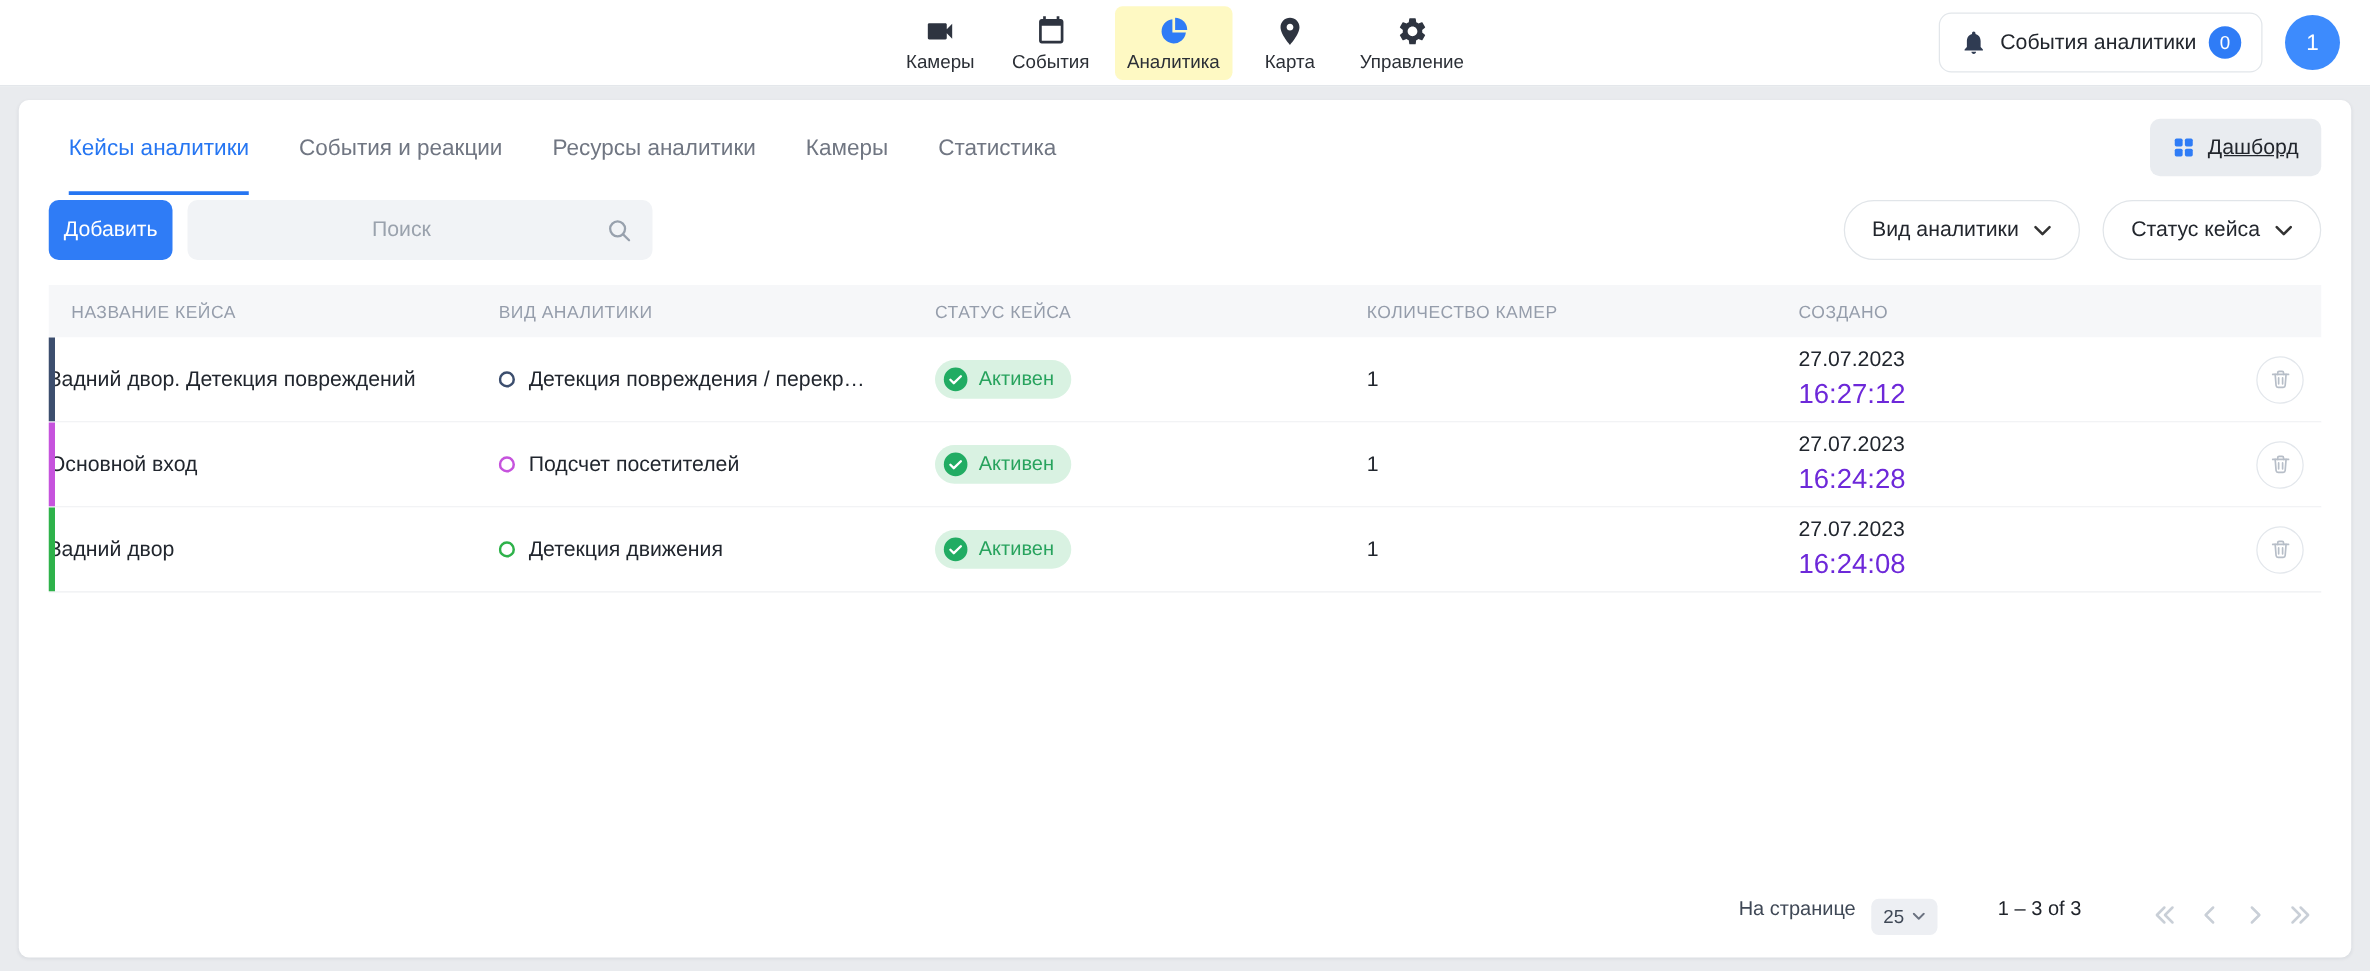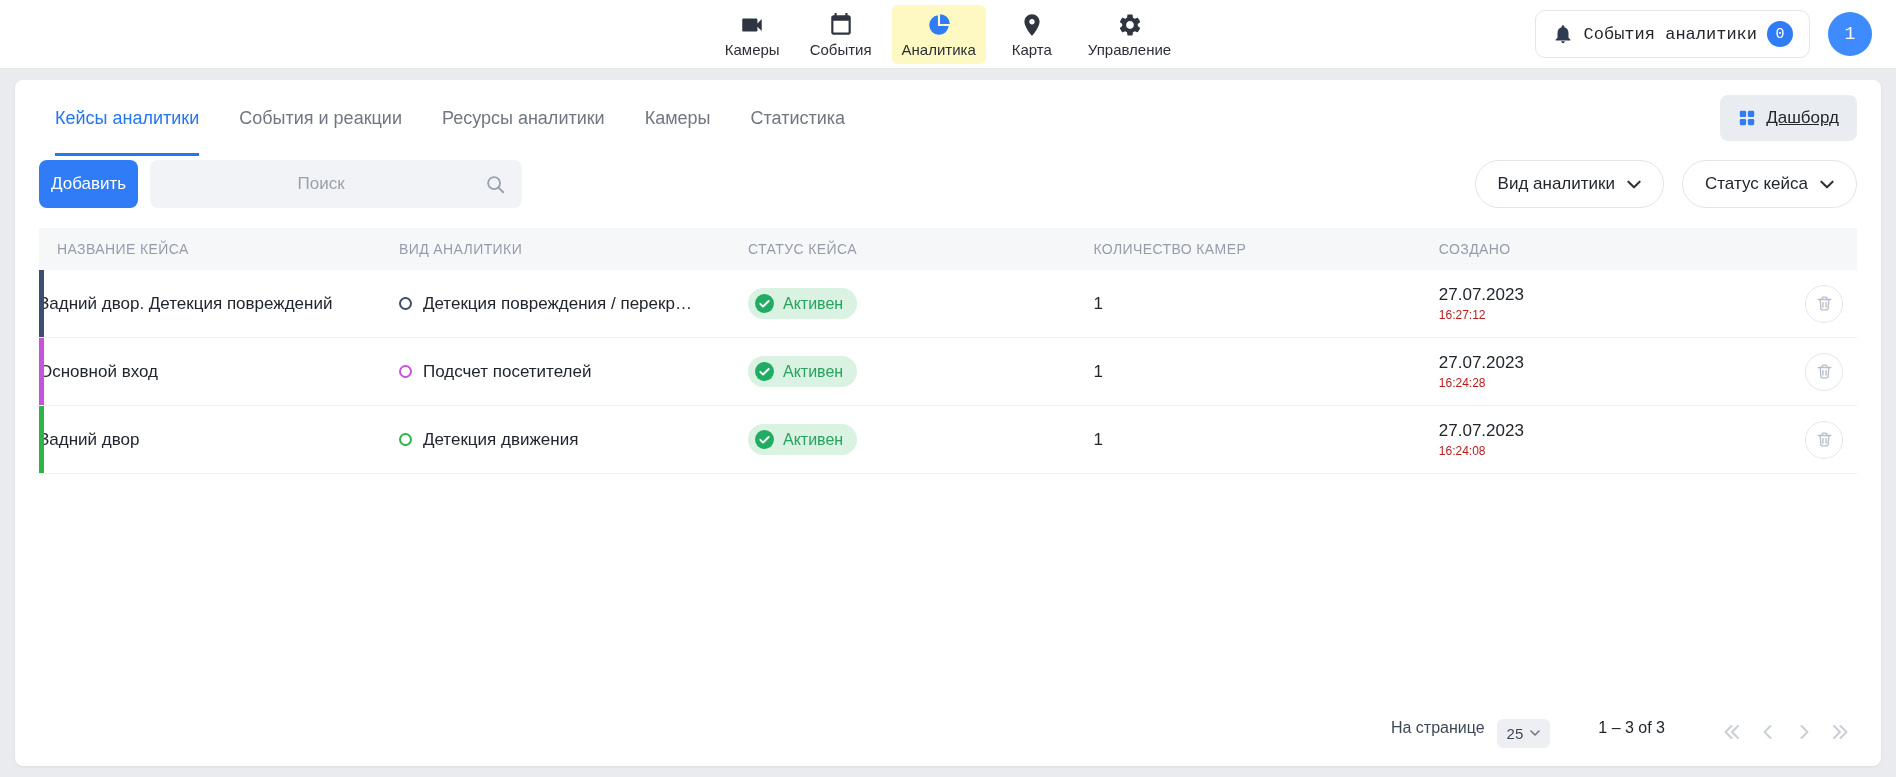--- a/index.html
+++ b/index.html
@@ -20,21 +20,21 @@
   .nav-item {
     display: flex; flex-direction: column; align-items: center; gap: 3px;
     padding: 7px 10px 6px; border-radius: 6px; cursor: pointer;
     font-size: 15px; color: #2b2f36; min-width: 72px;
   }
   .nav-item .nav-icon { width: 26px; height: 26px; color: #2e3440; }
   .nav-item .nav-icon svg { width: 26px; height: 26px; display: block; }
   .nav-item.active { background: #fef9c3; }
   .nav-item.active .nav-icon { color: #2f7cf6; }
 
-  .topbar-right { display: flex; align-items: center; justify-content: flex-end; font-family: Liberation Mono, monospace; }
+  .topbar-right { display: flex; align-items: center; justify-content: flex-end; }
   .events-btn {
     display: flex; align-items: center; gap: 10px;
     height: 48px; padding: 0 16px; background: #fff;
     border: 1px solid #e2e6ea; border-radius: 10px;
     font-size: 17px; color: #22262d; cursor: pointer;
     font-family: inherit;
   }
   .events-btn .bell { width: 22px; height: 22px; color: #2f3b52; }
   .events-btn .bell svg { width: 22px; height: 22px; display: block; }
   .count-badge {
@@ -129,21 +129,21 @@
   .ring { width: 13px; height: 13px; border-radius: 50%; border: 2.5px solid #888; flex: none; }
   .type-text { overflow: hidden; text-overflow: ellipsis; }
   .status-badge {
     display: inline-flex; align-items: center; gap: 8px; justify-self: start;
     background: #d9f2e2; color: #27a35d; font-size: 16px;
     padding: 5px 14px 5px 6px; border-radius: 16px;
   }
   .status-badge svg { width: 21px; height: 21px; display: block; }
   .cell-cameras { font-size: 17px; color: #21262e; }
   .cell-created .date { font-size: 17px; color: #21262e; line-height: 1.35; }
-  .cell-created .time { font-size: 12px; color: #b91c1c; line-height: 1.35; }
+  .cell-created .time { font-size: 22px; color: #6d28d9; line-height: 1.35; }
   .row-actions { display: flex; justify-content: flex-end; padding-right: 14px; }
   .trash-btn {
     width: 38px; height: 38px; border-radius: 50%; background: #fff;
     border: 1px solid #e3e7ec; color: #b7bec8; cursor: pointer;
     display: flex; align-items: center; justify-content: center;
   }
   .trash-btn svg { width: 19px; height: 19px; display: block; }
 
   
   .pagination {

